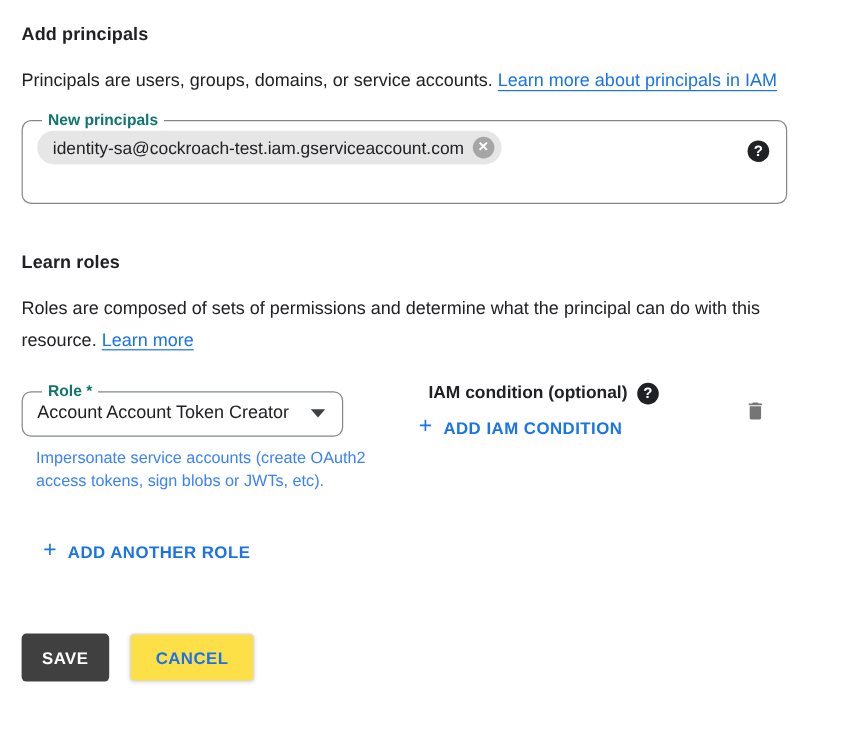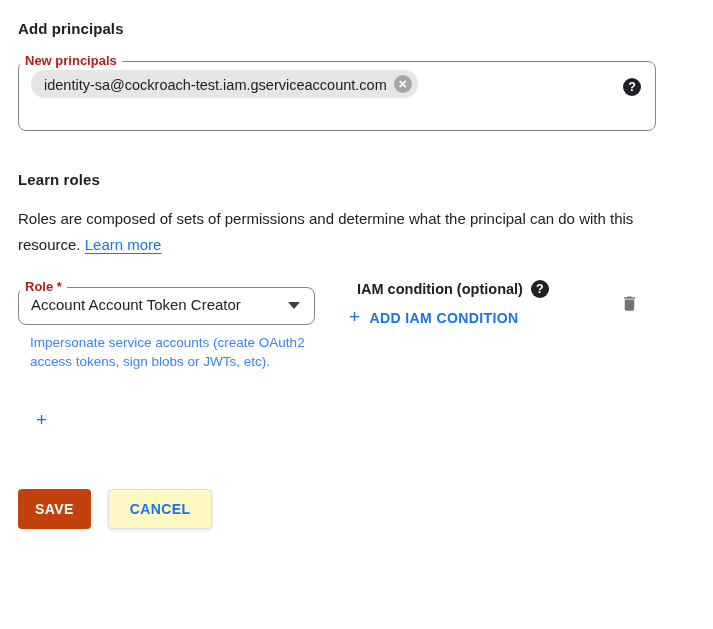--- a/index.html
+++ b/index.html
@@ -25,22 +25,22 @@
     color: #1a73e8; text-decoration: underline; cursor: pointer;
     text-underline-offset: 3px;
   }
 
   
   fieldset.outlined {
     border: 1px solid #80868b; border-radius: 8px;
     padding: 0;
   }
   fieldset.outlined legend {
-    margin-left: 1px; padding: 0 5px;
-    font-size: 13px; font-weight: 600; color: #b91c1c;
+    margin-left: 16px; padding: 0 5px;
+    font-size: 13px; font-weight: 600; color: #0f766e;
     line-height: 14px;
   }
 
   .principals-fieldset { margin-top: 12px; width: 638px; }
   .principals-inner {
     display: flex; align-items: flex-start; justify-content: space-between;
     padding: 2px 14px 14px 12px; min-height: 62px; cursor: text;
   }
   .chip {
     display: inline-flex; align-items: flex-end; gap: 7px;
@@ -62,21 +62,21 @@
     font-size: 12.5px; font-weight: 700; cursor: pointer;
     flex: 0 0 auto; line-height: 1;
   }
   .principals-inner .help-icon { margin-top: 8px; }
 
   .assign-title { margin-top: 36px; }
 
   .role-row { display: flex; align-items: flex-start; margin-top: 22px; }
 
   .role-col { width: 297px; flex: 0 0 auto; }
-  .role-fieldset { width: 297px; cursor: pointer; }
+  .role-fieldset { width: 268px; cursor: pointer; }
   .role-inner {
     display: flex; align-items: center; justify-content: space-between;
     padding: 2px 14px 11px 12px;
   }
   .role-value { font-size: 15px; color: #202124; }
   .caret-down {
     width: 0; height: 0;
     border-left: 6px solid transparent;
     border-right: 6px solid transparent;
     border-top: 7px solid #3c4043;
@@ -110,35 +110,36 @@
 
   .add-role-wrap { margin-top: 41px; margin-left: 18px; }
 
   .actions { display: flex; gap: 17px; margin-top: 59px; }
   .btn {
     font-family: "Liberation Sans", sans-serif;
     font-size: 14px; font-weight: 600; letter-spacing: 0.4px;
     border-radius: 4px; cursor: pointer;
     padding: 10px 17px; line-height: 18px;
   }
-  .btn-primary { background: #c2410c; color: #ffffff; border: none; }
+  .btn-primary { background: #404040; color: #ffffff; border: none; }
   .btn-secondary {
-    background: #fef9c3; color: #1a73e8;
+    background: #fde047; color: #1a73e8;
     border: 1px solid #dadce0;
     box-shadow: 0 1px 3px rgba(60,64,67,0.15);
     padding: 10px 21px;
   }
 </style>
 </head>
 <body>
 
 <div class="container">
 
   <h1 class="section-title">Add principals</h1>
 
+  <p class="section-desc"><span>Principals are users, groups, domains, or service accounts. </span><a class="blue-link">Learn more about principals in IAM</a></p>
 
   <fieldset class="outlined principals-fieldset">
     <legend>New principals</legend>
     <div class="principals-inner">
       <span class="chip">
         <span>identity-sa@cockroach-test.iam.gserviceaccount.com</span>
         <button class="chip-close">✕</button>
       </span>
       <span class="help-icon">?</span>
     </div>
@@ -176,20 +177,21 @@
       <svg width="19" height="21" viewBox="0 0 24 24">
         <path fill="#757575" d="M6 19c0 1.1.9 2 2 2h8c1.1 0 2-.9 2-2V7H6v12zM19 4h-3.5l-1-1h-5l-1 1H5v2h14V4z"></path>
       </svg>
     </button>
 
   </div>
 
   <div class="add-role-wrap">
     <button class="text-button">
       <span class="plus-glyph">+</span>
+      <span>ADD ANOTHER ROLE</span>
     </button>
   </div>
 
   <div class="actions">
     <button class="btn btn-primary">SAVE</button>
     <button class="btn btn-secondary">CANCEL</button>
   </div>
 
 </div>
 

